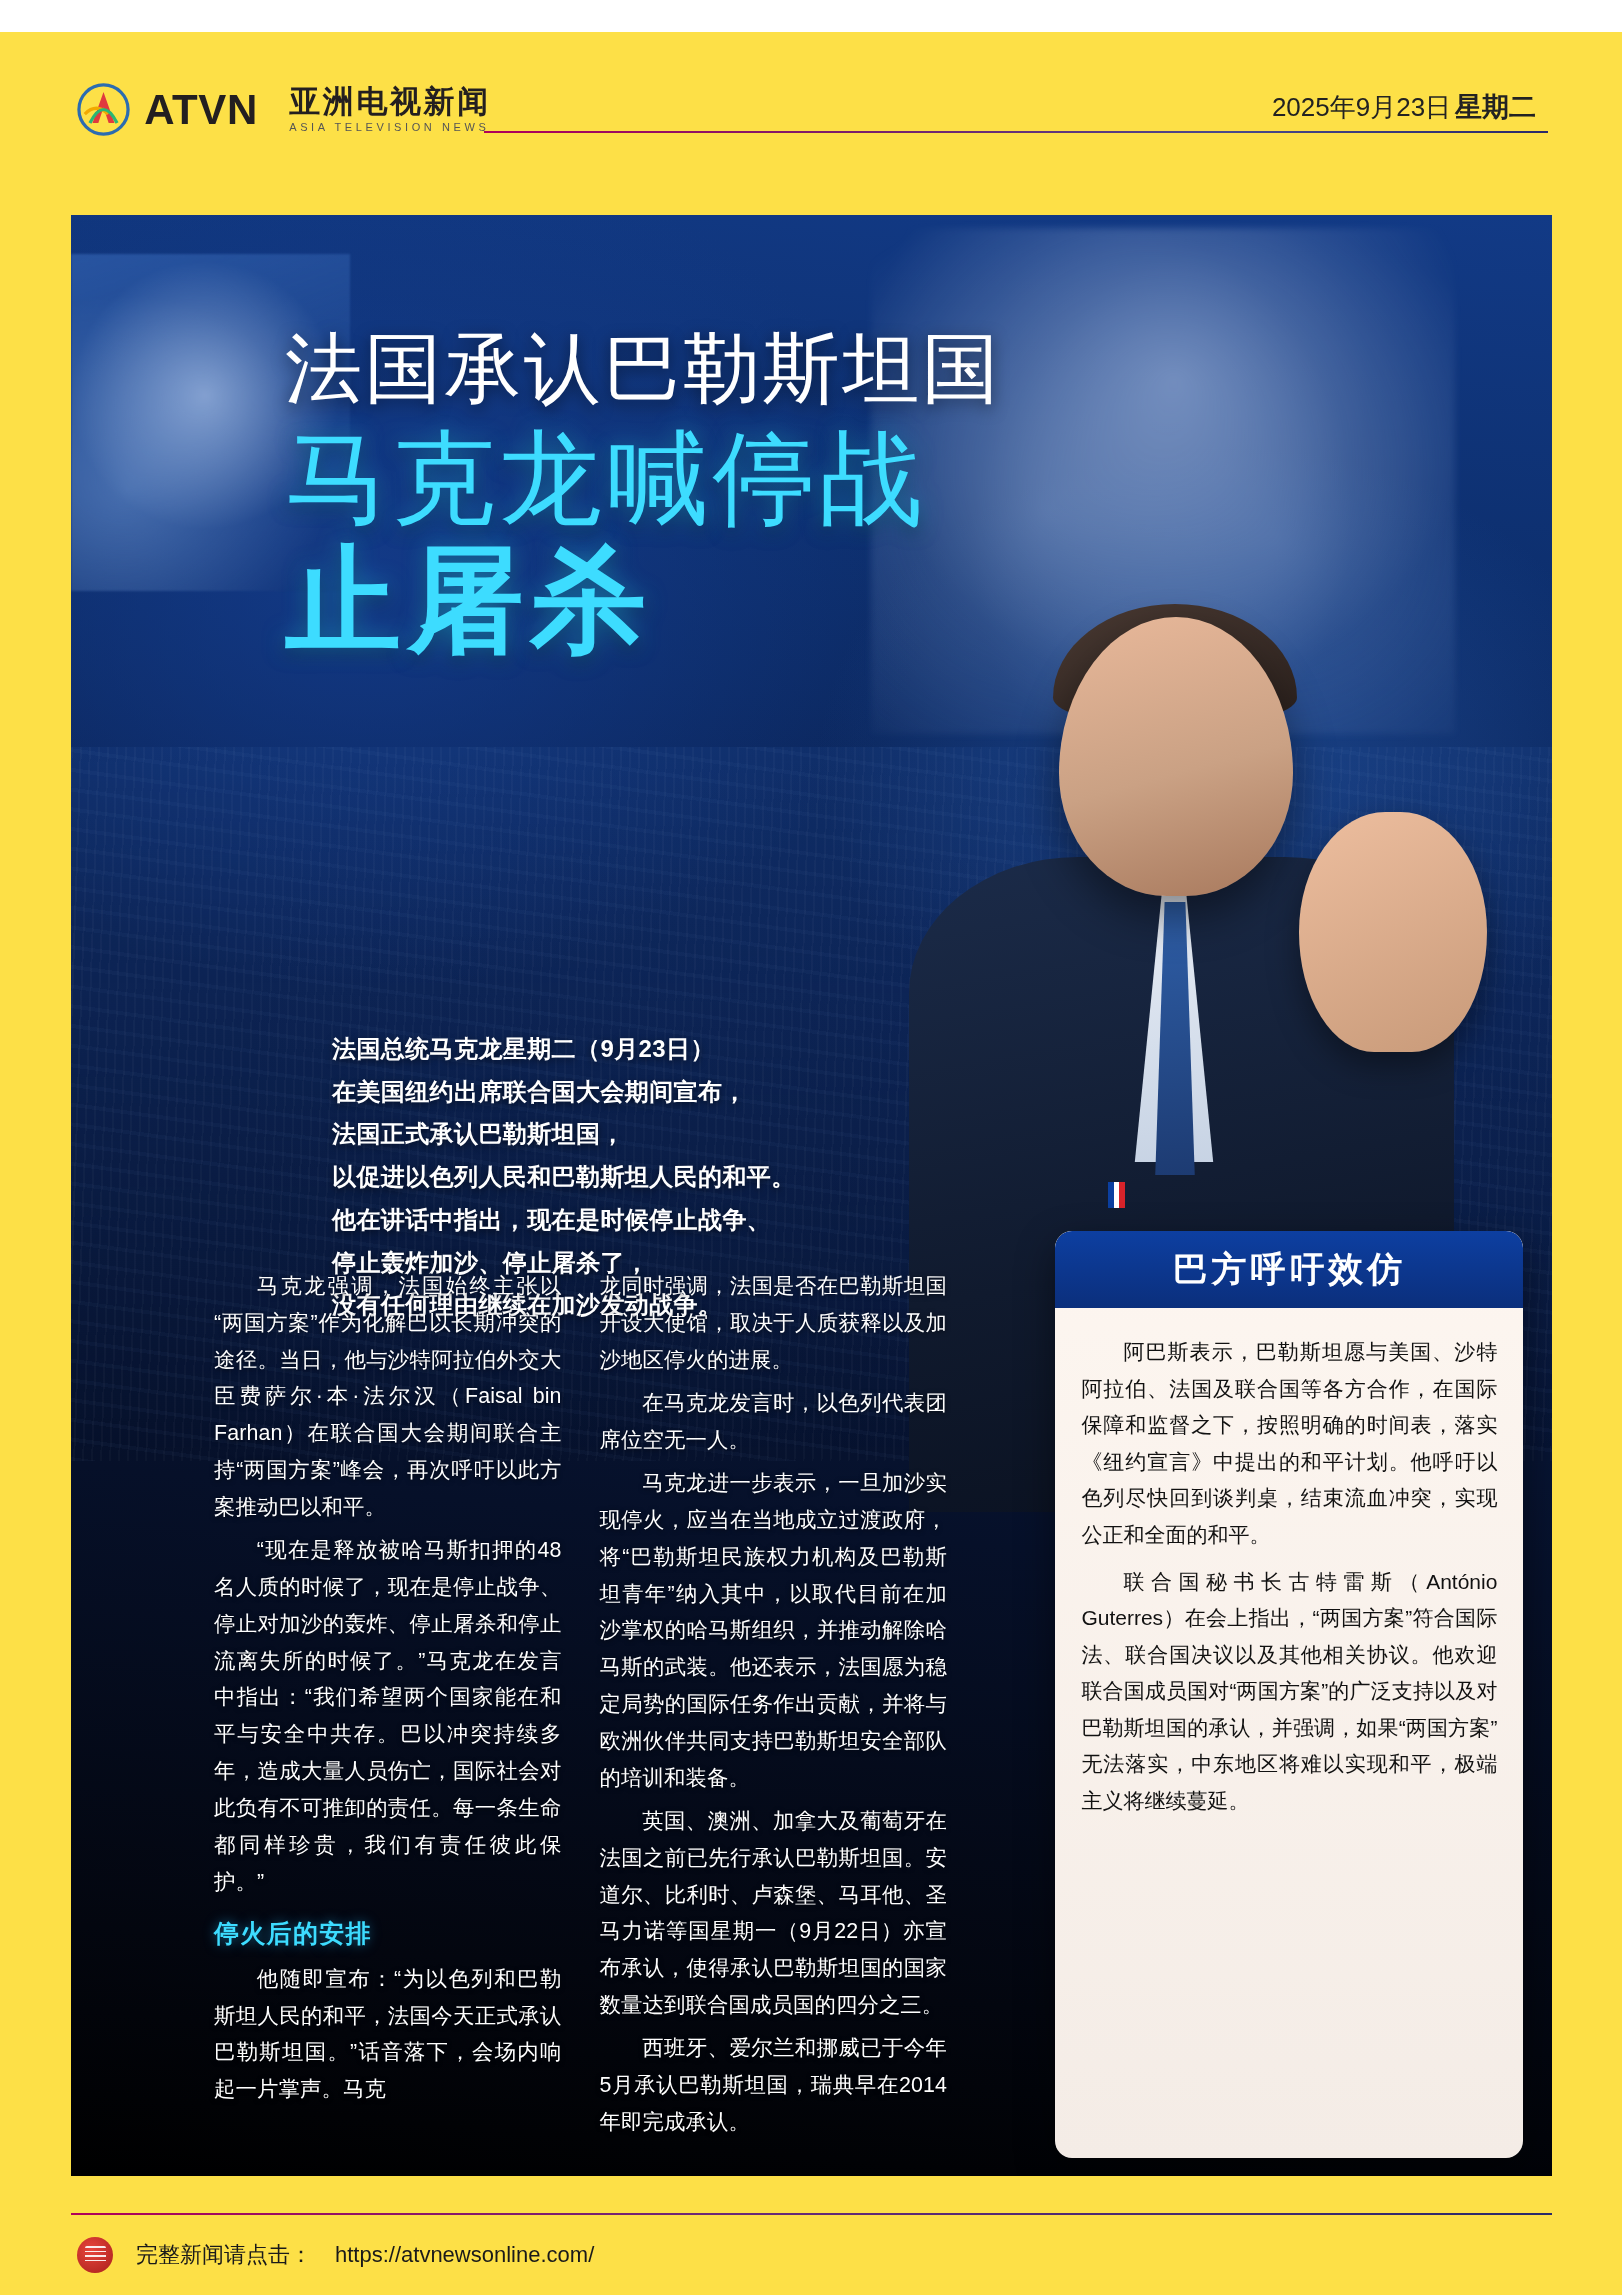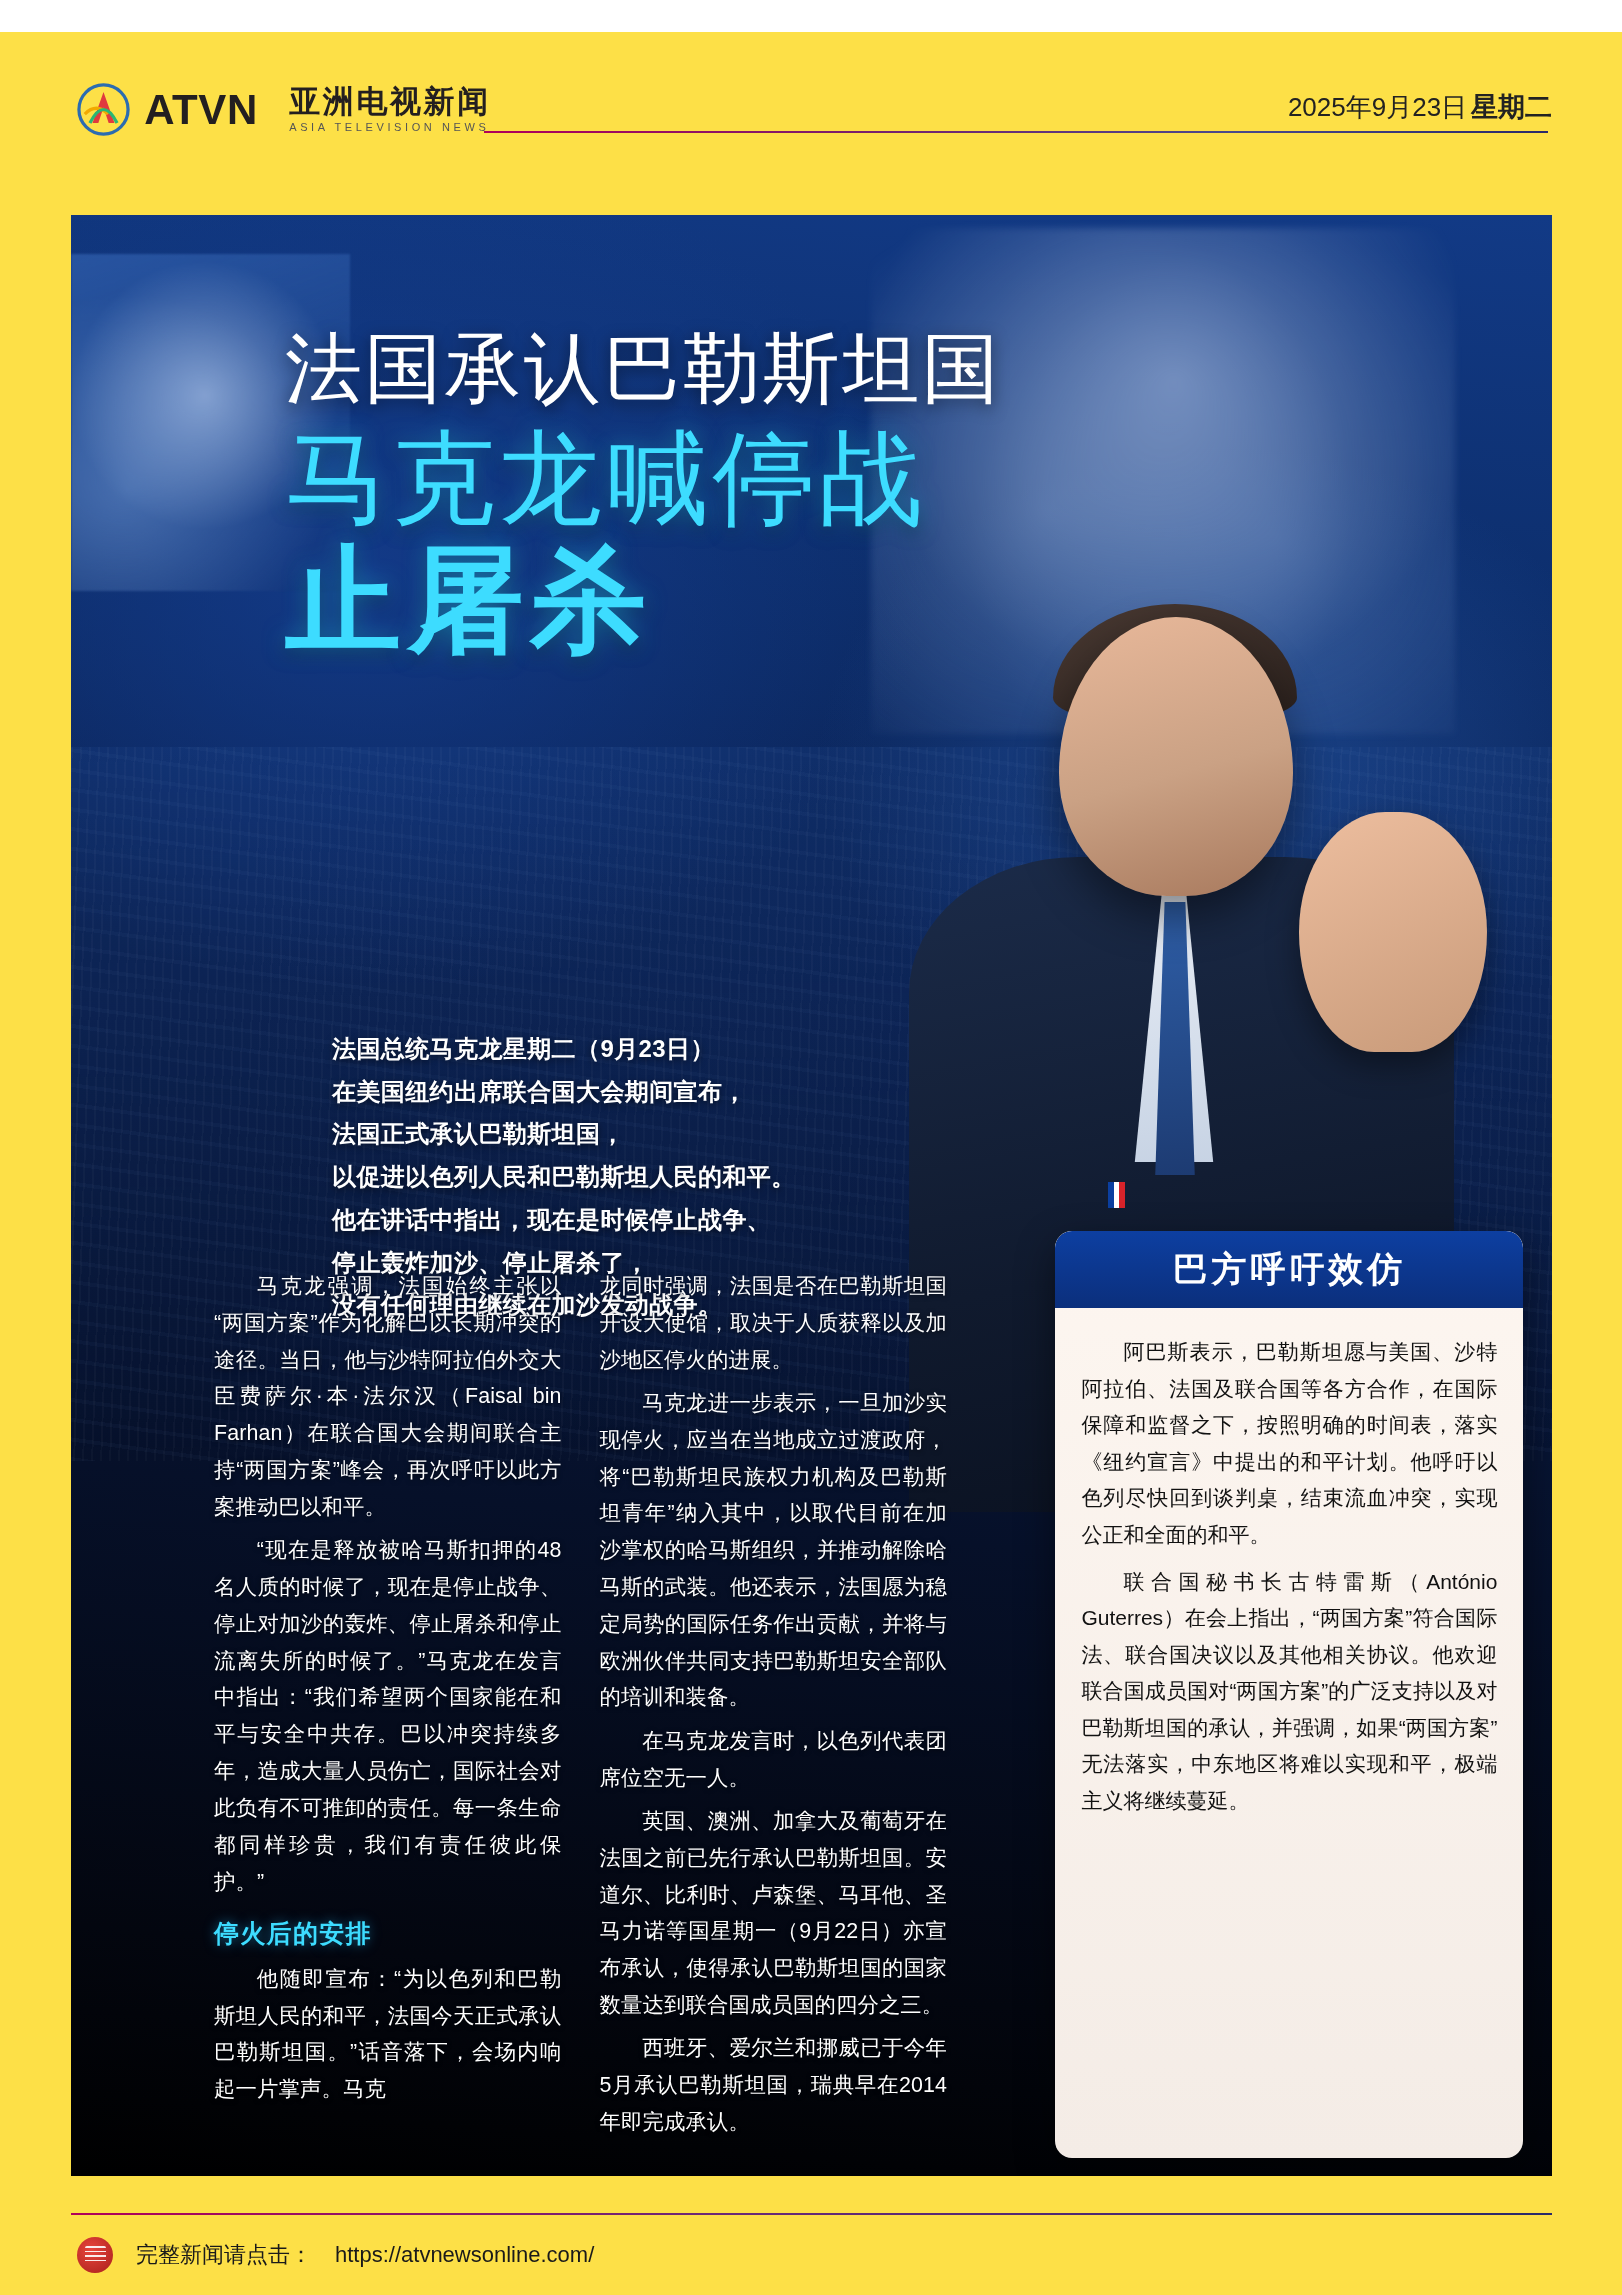--- a/index.html
+++ b/index.html
@@ -65,21 +65,21 @@
   .header-rule {
     position: absolute;
     left: 484px;
     top: 99px;
     width: 1064px;
     height: 1.9px;
     background: linear-gradient(to right, #b0005a, #7a1f6b 35%, #4a4a8a 70%, #2a2a6a);
   }
   .header-date {
     position: absolute;
-    right: 70px;
+    right: 86px;
     top: 57px;
     font-size: 26px;
     color: #222;
     white-space: nowrap;
   }
   .header-date .weekday {
     font-weight: bold;
     font-size: 27px;
     margin-left: 3.9px;
   }
@@ -411,22 +411,22 @@
 
     <div class="article" style="position:absolute; left:143px; top:1053px;">
       <div class="col">
         <p>马克龙强调，法国始终主张以“两国方案”作为化解巴以长期冲突的途径。当日，他与沙特阿拉伯外交大臣费萨尔·本·法尔汉（Faisal bin Farhan）在联合国大会期间联合主持“两国方案”峰会，再次呼吁以此方案推动巴以和平。</p>
         <p>“现在是释放被哈马斯扣押的48名人质的时候了，现在是停止战争、停止对加沙的轰炸、停止屠杀和停止流离失所的时候了。”马克龙在发言中指出：“我们希望两个国家能在和平与安全中共存。巴以冲突持续多年，造成大量人员伤亡，国际社会对此负有不可推卸的责任。每一条生命都同样珍贵，我们有责任彼此保护。”</p>
         <div class="subhead">停火后的安排</div>
         <p>他随即宣布：“为以色列和巴勒斯坦人民的和平，法国今天正式承认巴勒斯坦国。”话音落下，会场内响起一片掌声。马克</p>
       </div>
       <div class="col">
         <p style="text-indent:0;">龙同时强调，法国是否在巴勒斯坦国开设大使馆，取决于人质获释以及加沙地区停火的进展。</p>
+        <p>在马克龙发言时，以色列代表团席位空无一人。</p>
         <p>马克龙进一步表示，一旦加沙实现停火，应当在当地成立过渡政府，将“巴勒斯坦民族权力机构及巴勒斯坦青年”纳入其中，以取代目前在加沙掌权的哈马斯组织，并推动解除哈马斯的武装。他还表示，法国愿为稳定局势的国际任务作出贡献，并将与欧洲伙伴共同支持巴勒斯坦安全部队的培训和装备。</p>
-        <p>在马克龙发言时，以色列代表团席位空无一人。</p>
         <p>英国、澳洲、加拿大及葡萄牙在法国之前已先行承认巴勒斯坦国。安道尔、比利时、卢森堡、马耳他、圣马力诺等国星期一（9月22日）亦宣布承认，使得承认巴勒斯坦国的国家数量达到联合国成员国的四分之三。</p>
         <p>西班牙、爱尔兰和挪威已于今年5月承认巴勒斯坦国，瑞典早在2014年即完成承认。</p>
       </div>
     </div>
 
     <div class="sidecard" style="top:1016px;">
       <div class="sidecard-head">
         <h2>巴方呼吁效仿</h2>
       </div>
       <div class="sidecard-body">

